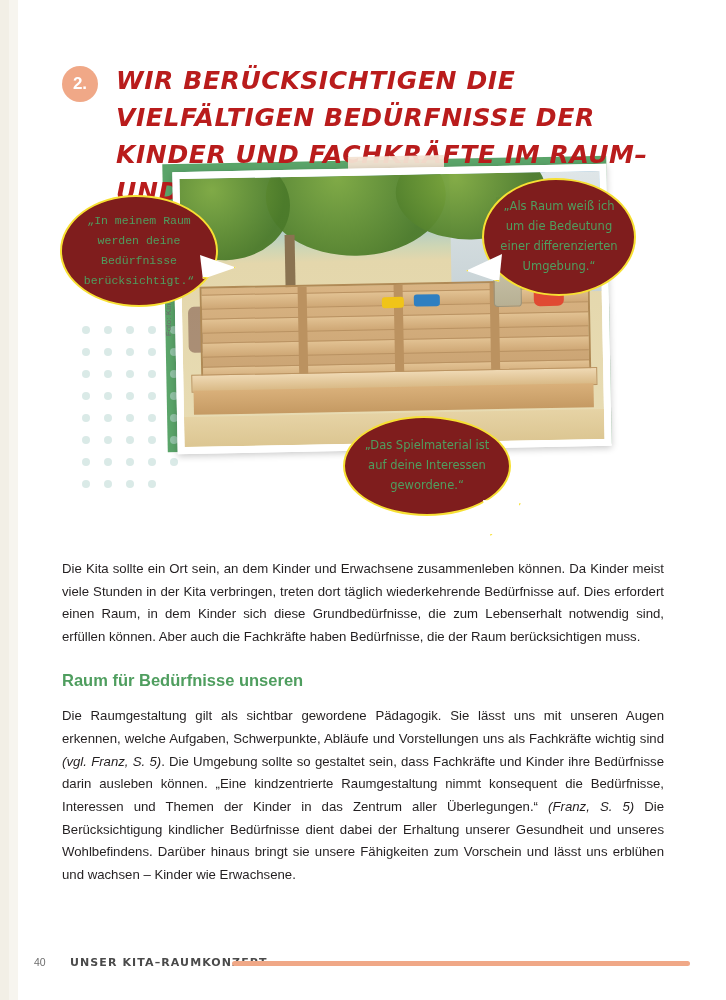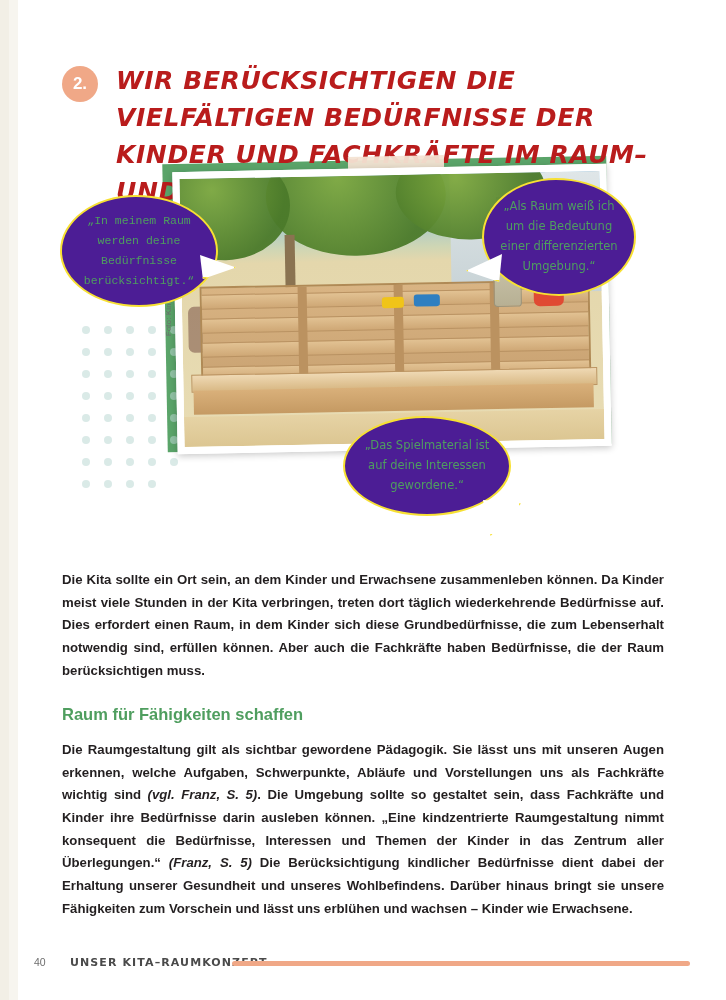--- a/index.html
+++ b/index.html
@@ -253,21 +253,21 @@
     font-size: 7.5px;
     color: #6b6b6b;
     letter-spacing: 0.3px;
     white-space: nowrap;
     font-family: "Liberation Sans", sans-serif;
   }
 
   
   .bubble {
     position: absolute;
-    background: #4c1d95;
+    background: #7f1d1d;
     border: 2.5px solid #f7e033;
     border-radius: 48% 52% 50% 50% / 50% 50% 50% 50%;
     text-align: center;
     color: #4f9e5f;
     font-family: "DejaVu Sans", sans-serif;
     font-size: 11.5px;
     line-height: 1.72;
     display: flex;
     align-items: center;
     justify-content: center;
@@ -317,23 +317,22 @@
     position: absolute;
     left: 62px;
     top: 558px;
     width: 602px;
     color: #231f20;
     font-size: 13.2px;
     line-height: 1.72;
     font-family: "Liberation Sans", sans-serif;
   }
   .body-col p {
-    margin: 11px 0 17px 0;
+    margin: 0 0 17px 0;
     text-align: justify;
-    font-weight: bold;
   }
   .sub-head {
     color: #4f9e5f;
     font-size: 16.5px;
     font-weight: bold;
     margin: 12px 0 11px 0;
     font-family: "Liberation Sans", sans-serif;
   }
   .it { font-style: italic; }
 
@@ -478,21 +477,21 @@
     <span>„Als Raum weiß ich um die Bedeutung einer differenzierten Umgebung.“</span>
     <span class="tail"></span>
   </div>
   <div class="bubble" id="bubble-3">
     <span>„Das Spielmaterial ist auf deine Interessen gewordene.“</span>
     <span class="tail"></span>
   </div>
 
   <div class="body-col">
     <p>Die Kita sollte ein Ort sein, an dem Kinder und Erwachsene zusammenleben können. Da Kinder meist viele Stunden in der Kita verbringen, treten dort täglich wiederkehrende Bedürfnisse auf. Dies erfordert einen Raum, in dem Kinder sich diese Grundbedürfnisse, die zum Lebenserhalt notwendig sind, erfüllen können. Aber auch die Fachkräfte haben Bedürfnisse, die der Raum berücksichtigen muss.</p>
-    <h2 class="sub-head">Raum für Fähigkeiten schaffen</h2>
+    <h2 class="sub-head">Raum für Bedürfnisse unseren</h2>
     <p><span>Die Raumgestaltung gilt als sichtbar gewordene Pädagogik. Sie lässt uns mit unseren Augen erkennen, welche Aufgaben, Schwerpunkte, Abläufe und Vorstellungen uns als Fachkräfte wichtig sind </span><span class="it">(vgl. Franz, S. 5)</span><span>. Die Umgebung sollte so gestaltet sein, dass Fachkräfte und Kinder ihre Bedürfnisse darin ausleben können. „Eine kindzentrierte Raumgestaltung nimmt konsequent die Bedürfnisse, Interessen und Themen der Kinder in das Zentrum aller Überlegungen.“ </span><span class="it">(Franz, S. 5)</span><span> Die Berücksichtigung kindlicher Bedürfnisse dient dabei der Erhaltung unserer Gesundheit und unseres Wohlbefindens. Darüber hinaus bringt sie unsere Fähigkeiten zum Vorschein und lässt uns erblühen und wachsen – Kinder wie Erwachsene.</span></p>
   </div>
 
   <div class="footer">
     <div class="footer-page">40</div>
     <div class="footer-title">UNSER KITA–RAUMKONZEPT</div>
     <div class="footer-rule"></div>
   </div>
 
 </div>

